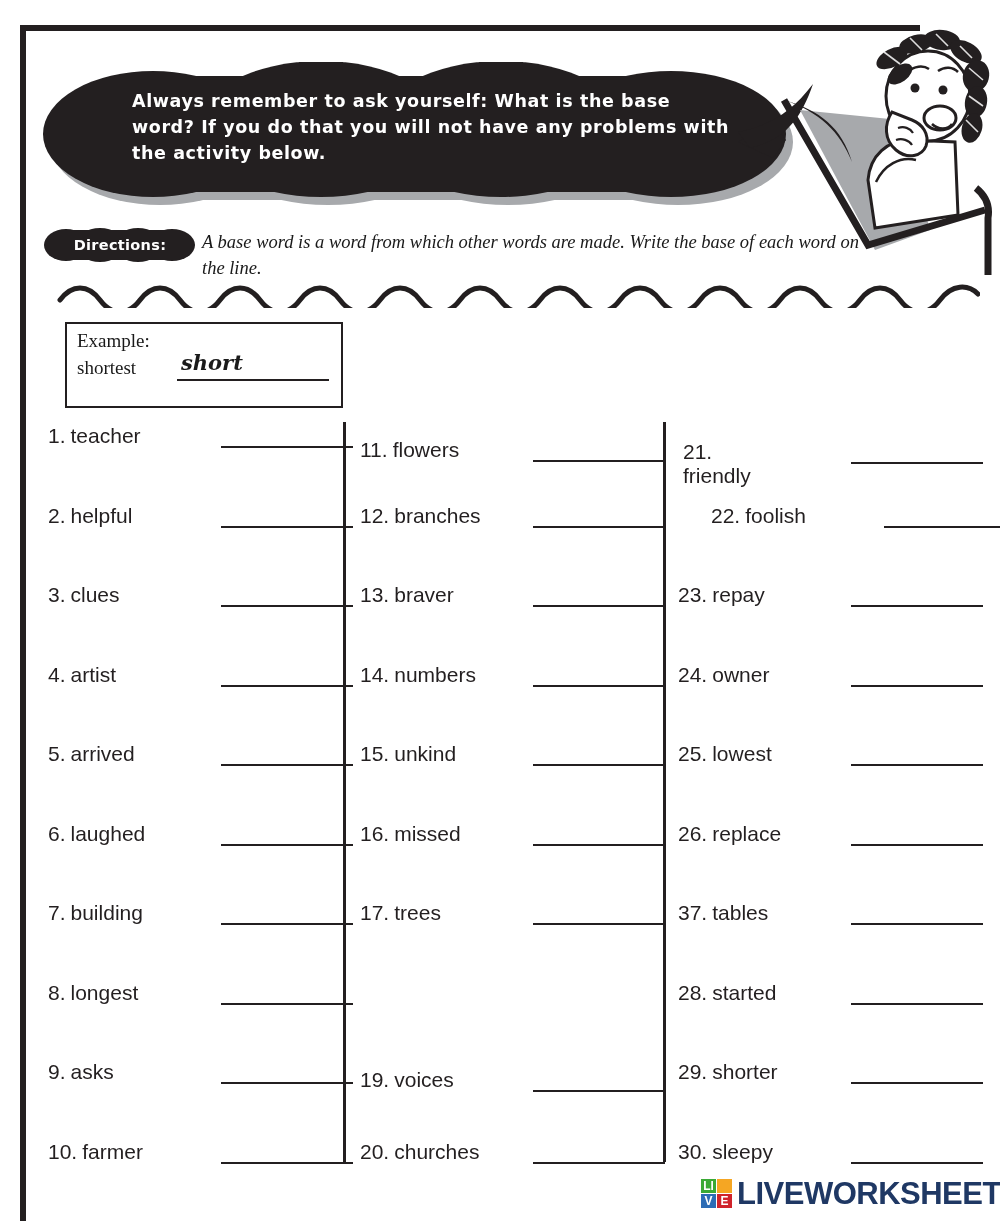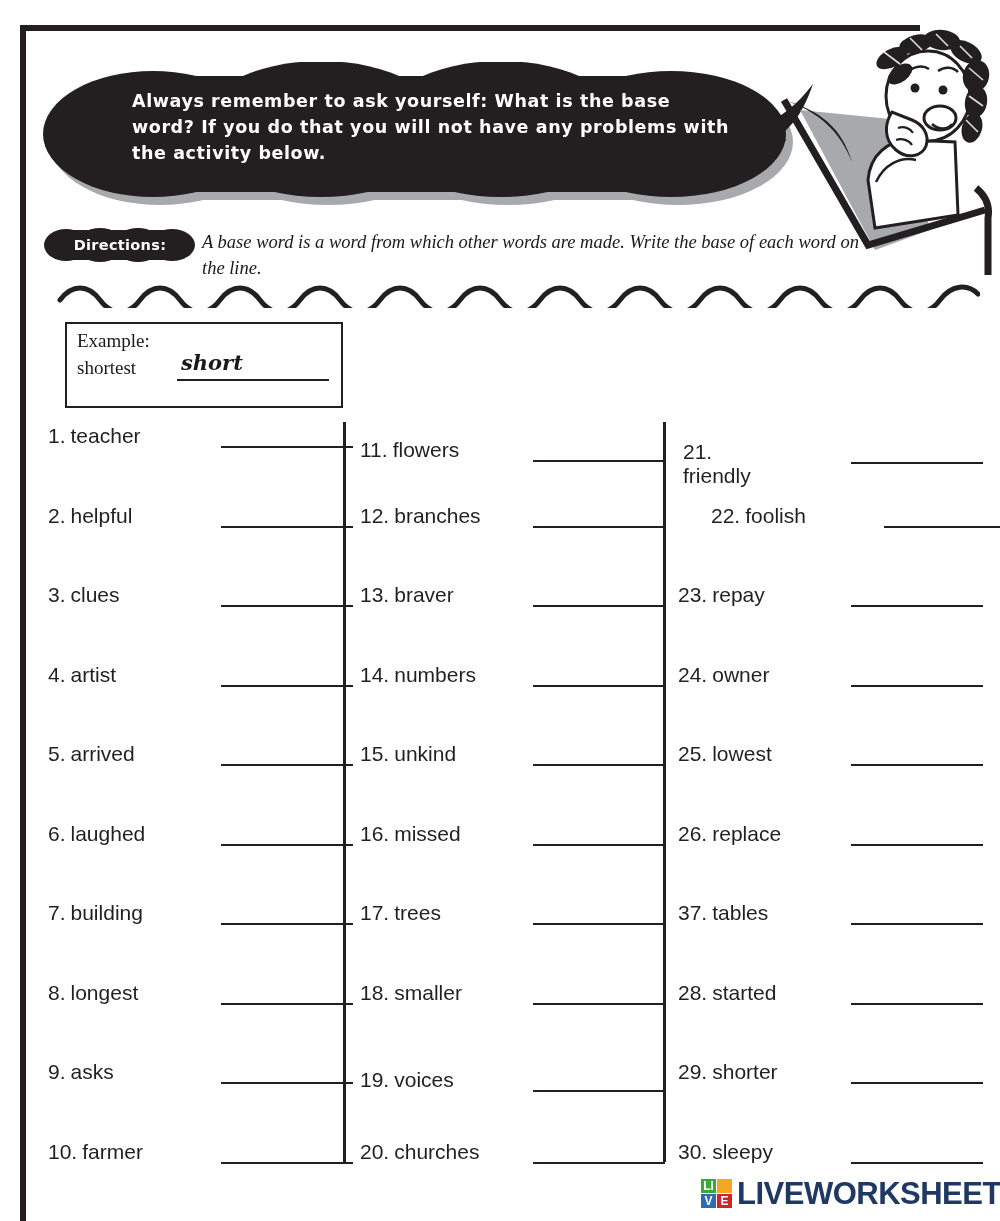--- a/index.html
+++ b/index.html
@@ -299,25 +299,20 @@
       <div class="item" style="top: 397.5px;">
         <span class="item-num">16.</span>
         <span class="item-word">missed</span>
         <span class="item-line"></span>
       </div>
       <div class="item" style="top: 477px;">
         <span class="item-num">17.</span>
         <span class="item-word">trees</span>
         <span class="item-line"></span>
       </div>
-      <div class="item" style="top: 556.5px;">
-        <span class="item-num">18.</span>
-        <span class="item-word">smaller</span>
-        <span class="item-line"></span>
-      </div>
       <div class="item" style="top: 644px;">
         <span class="item-num">19.</span>
         <span class="item-word">voices</span>
         <span class="item-line"></span>
       </div>
       <div class="item" style="top: 715.5px;">
         <span class="item-num">20.</span>
         <span class="item-word">churches</span>
         <span class="item-line"></span>
       </div>

